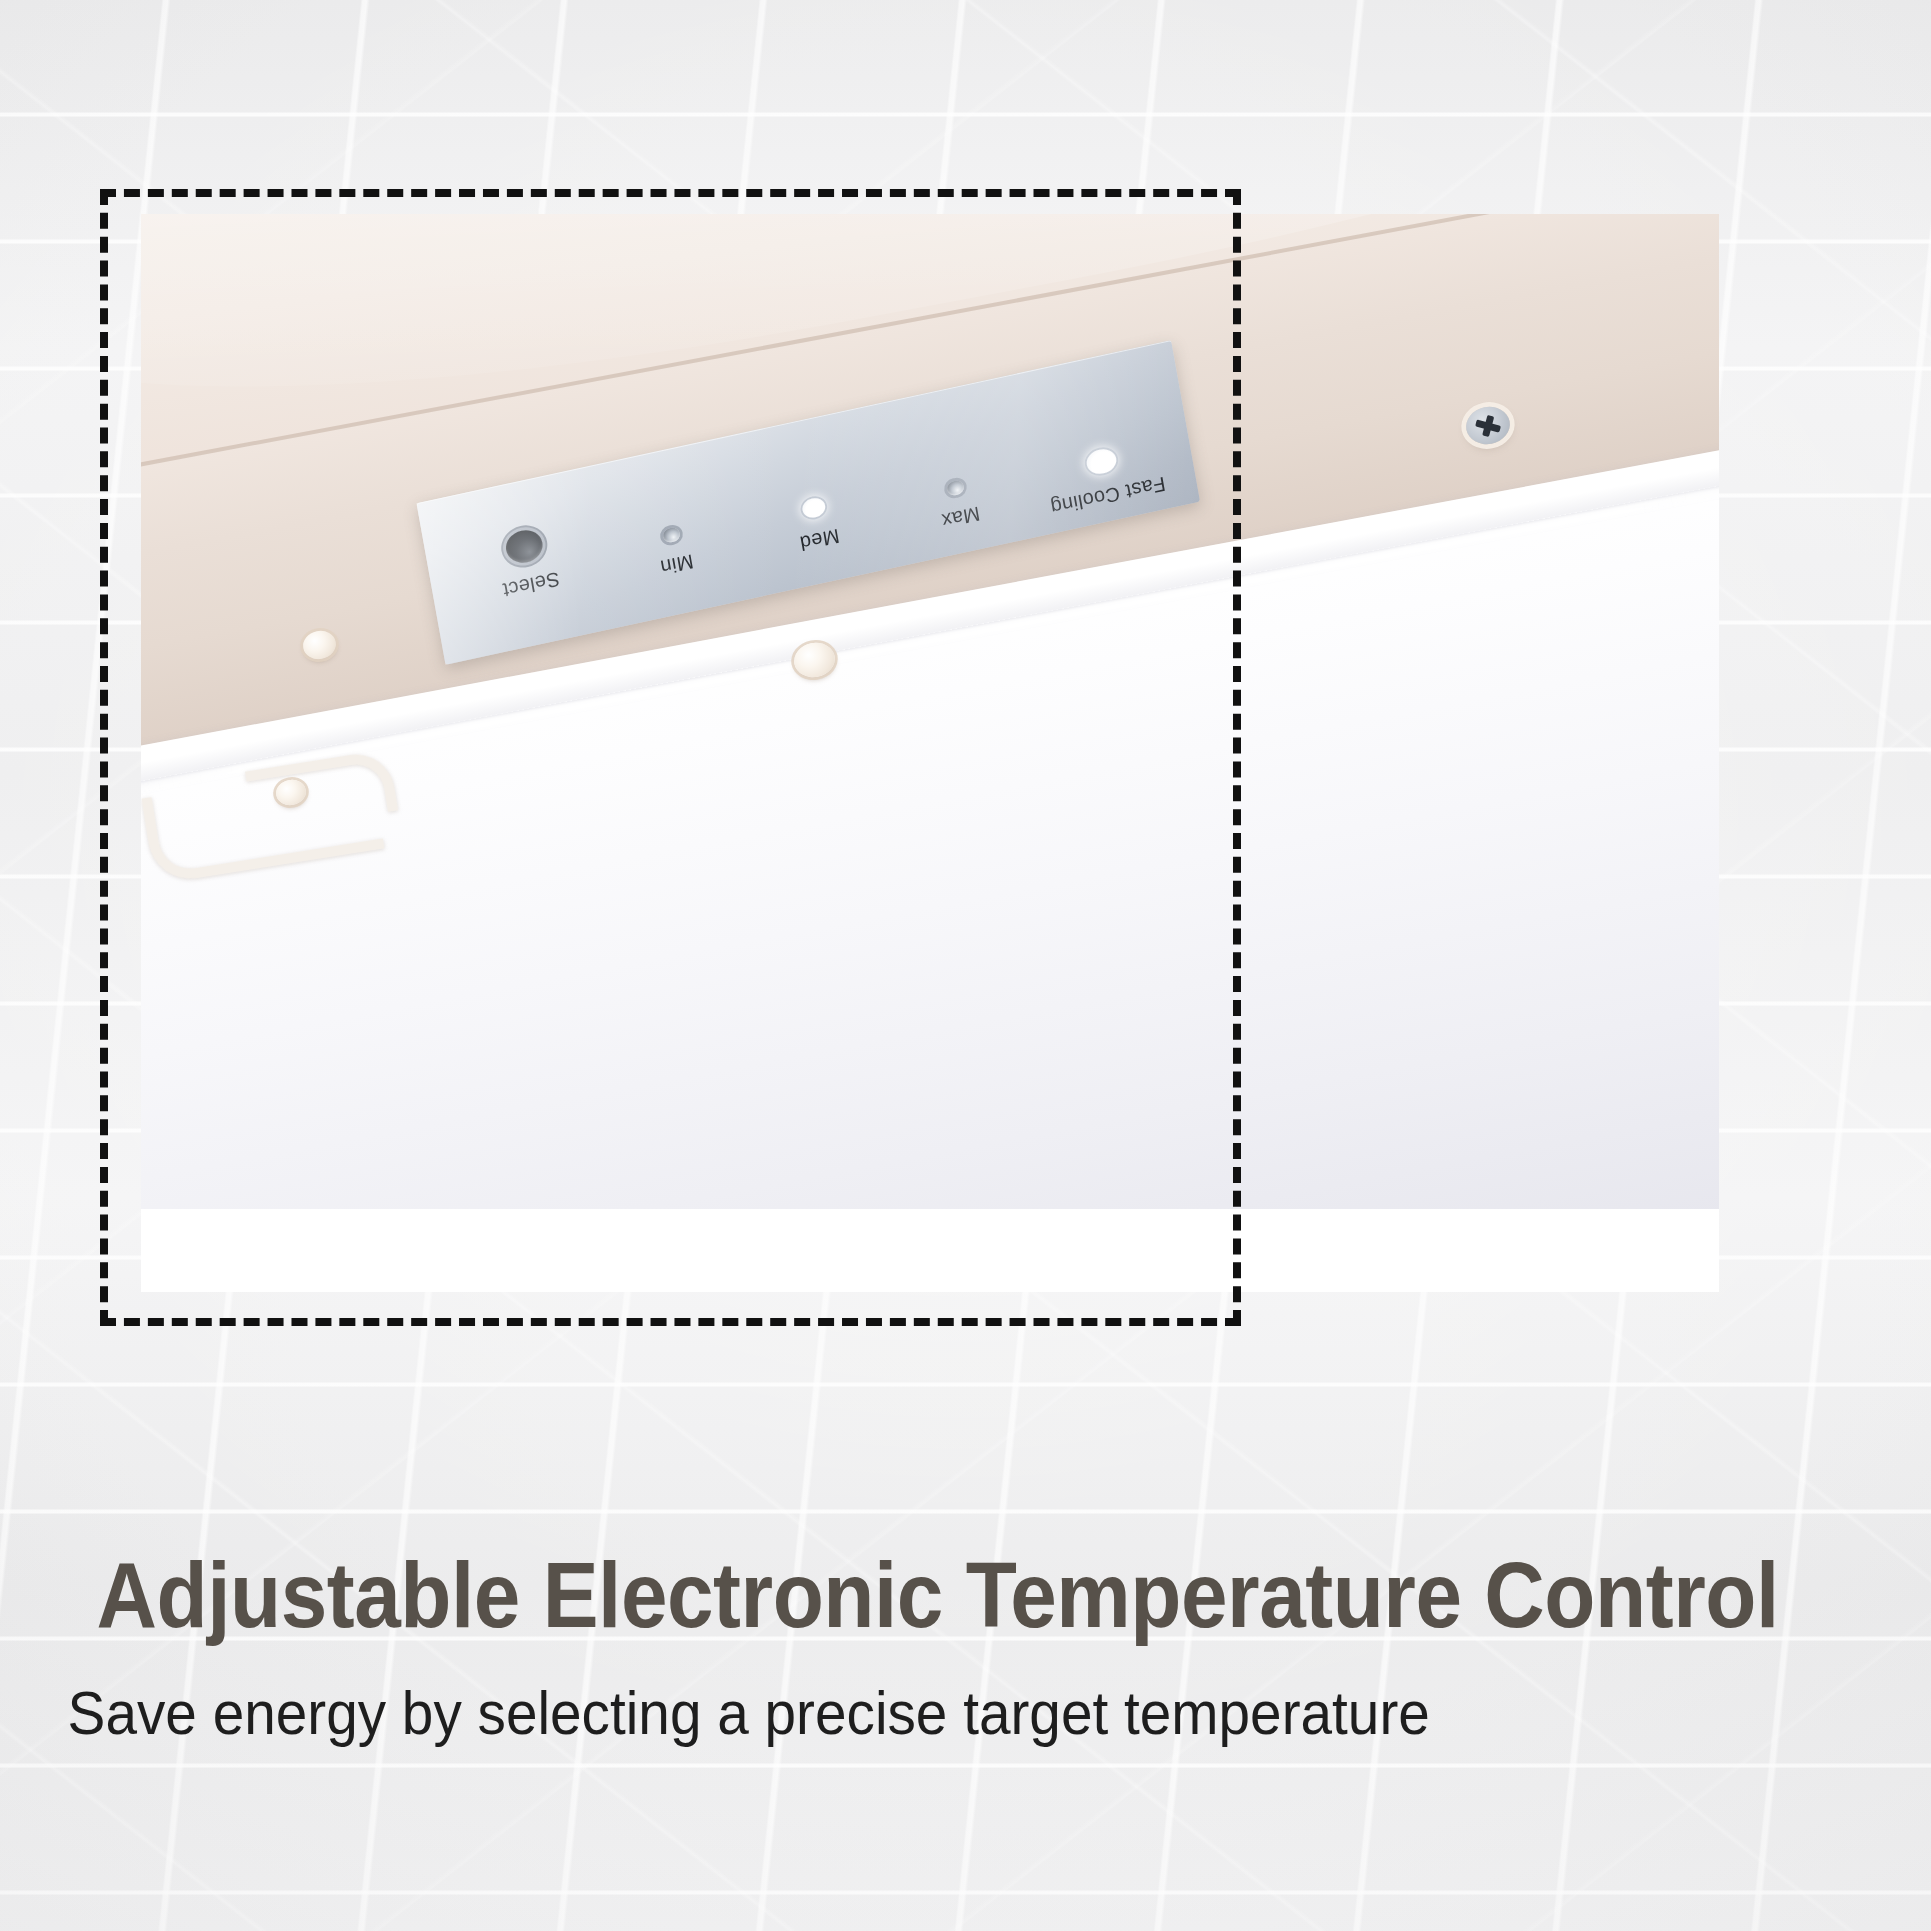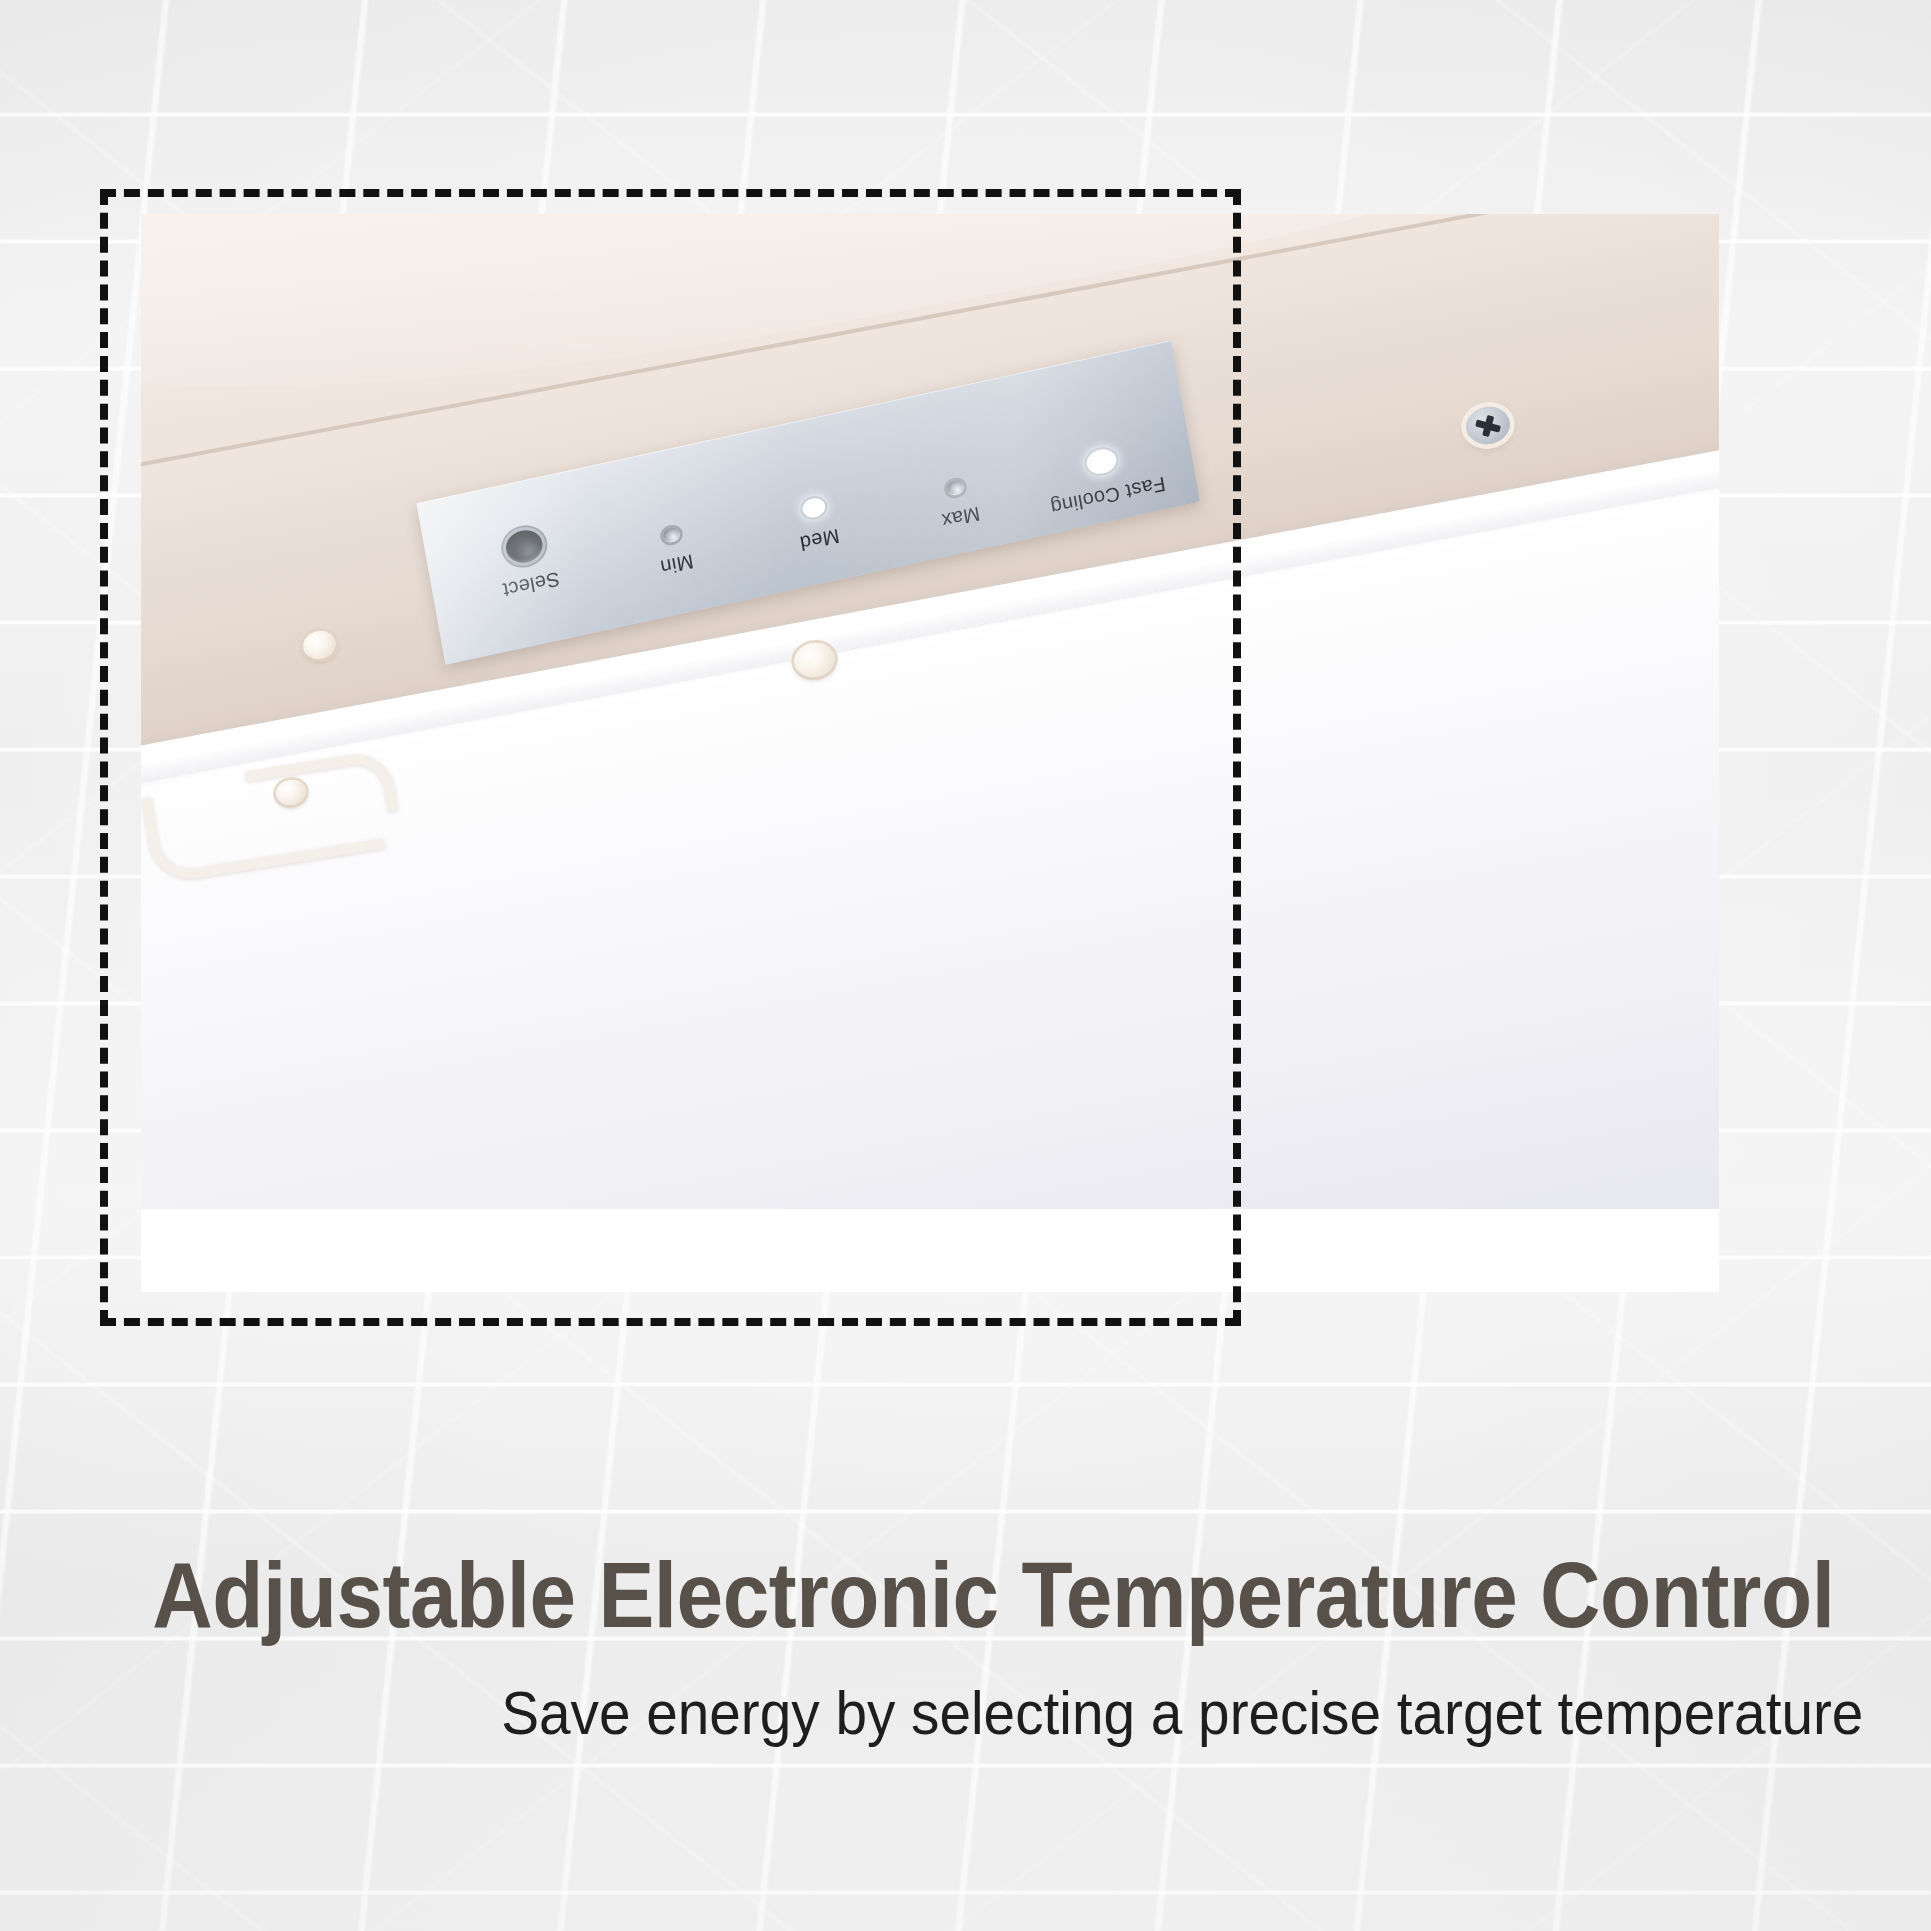--- a/index.html
+++ b/index.html
@@ -382,21 +382,21 @@
   .cp-item.med    { left: 309px; top: 33px; }
   .cp-item.max    { left: 166px; top: 25px; }
   .cp-item.fast   { left: 7.7px;   top: 15.4px; width: 164px; }
 
   
   #caption {
     position: absolute;
     left: 0;
     top: 1545px;
     width: 1931px;
-    text-align: right;
+    text-align: left;
   }
   #headline {
     font-family: "Liberation Sans", sans-serif;
     font-size: 93px;
     font-weight: 700;
     color: #57514a;
     letter-spacing: -0.5px;
     line-height: 1.08;
     transform: scaleX(0.90);
     transform-origin: 50% 50%;

